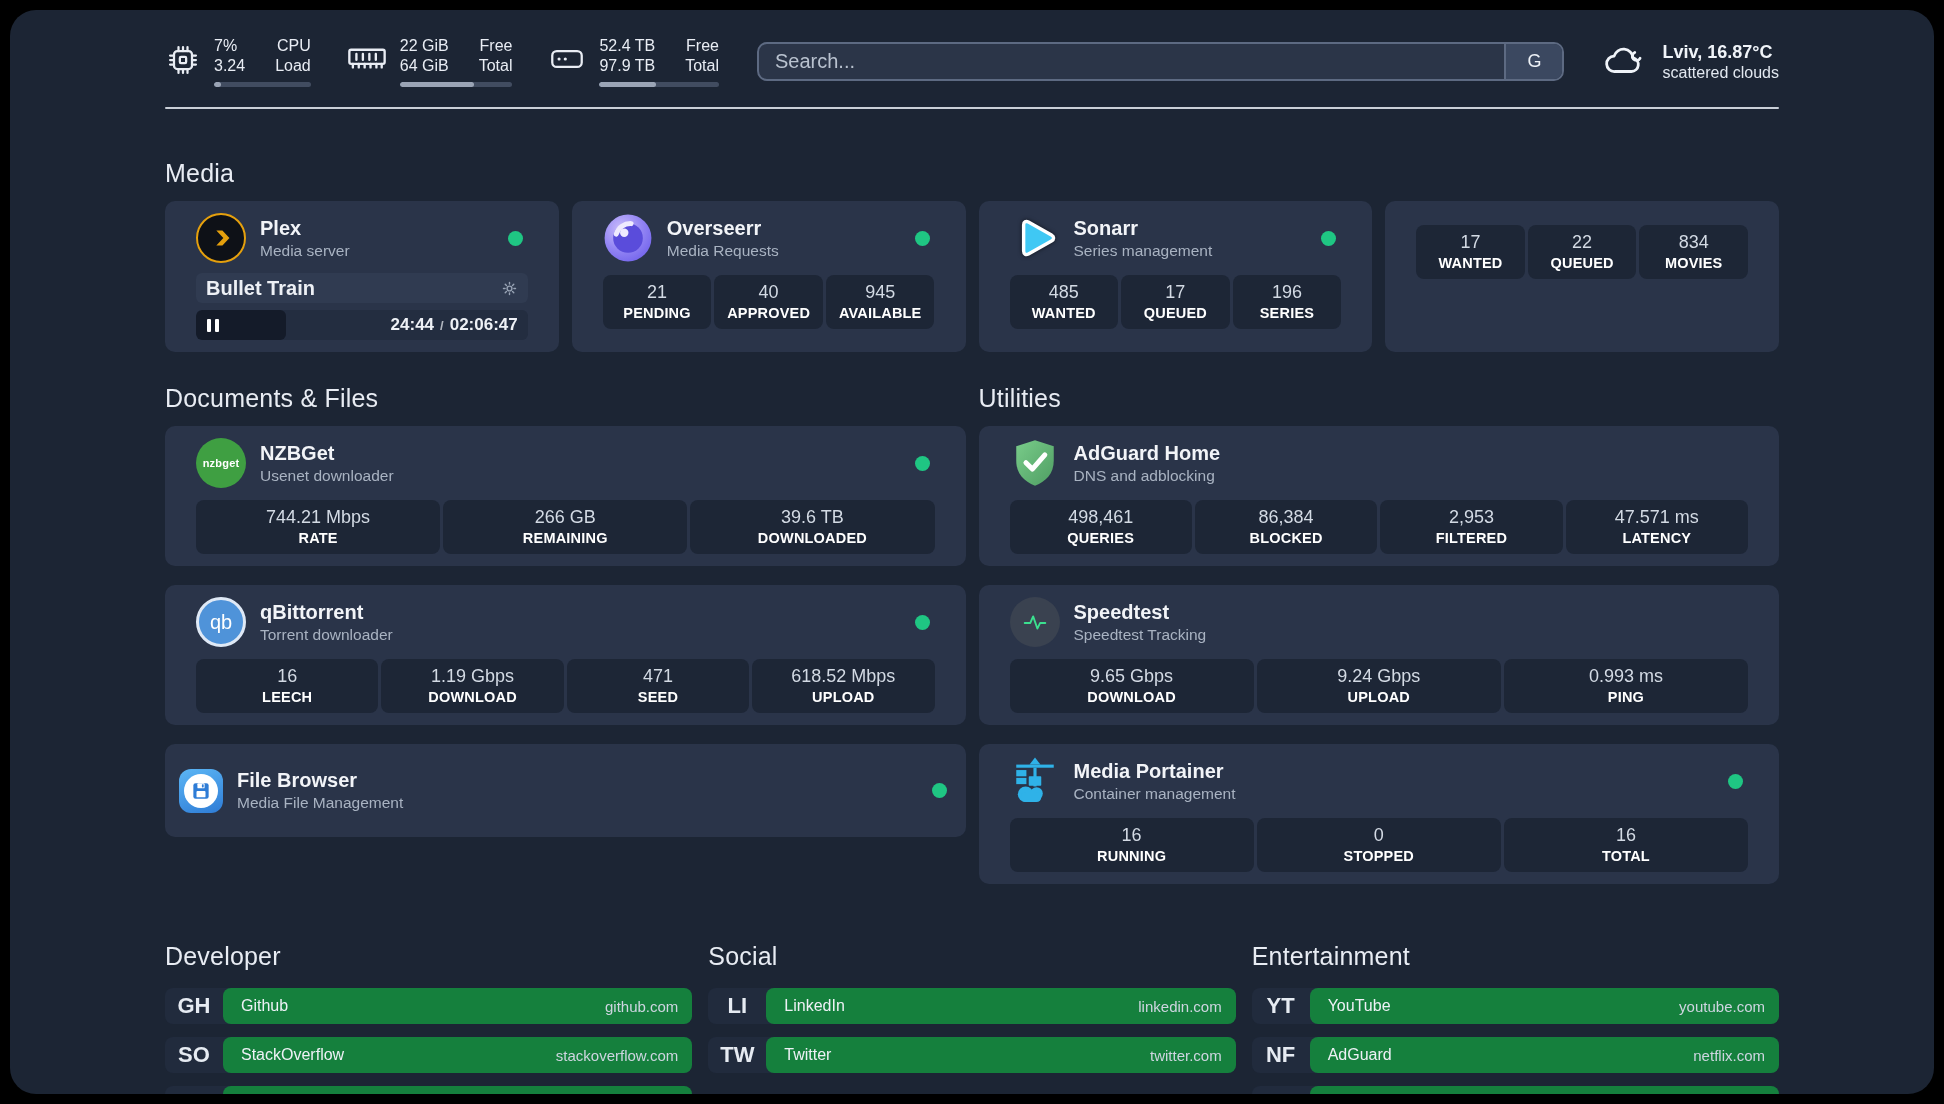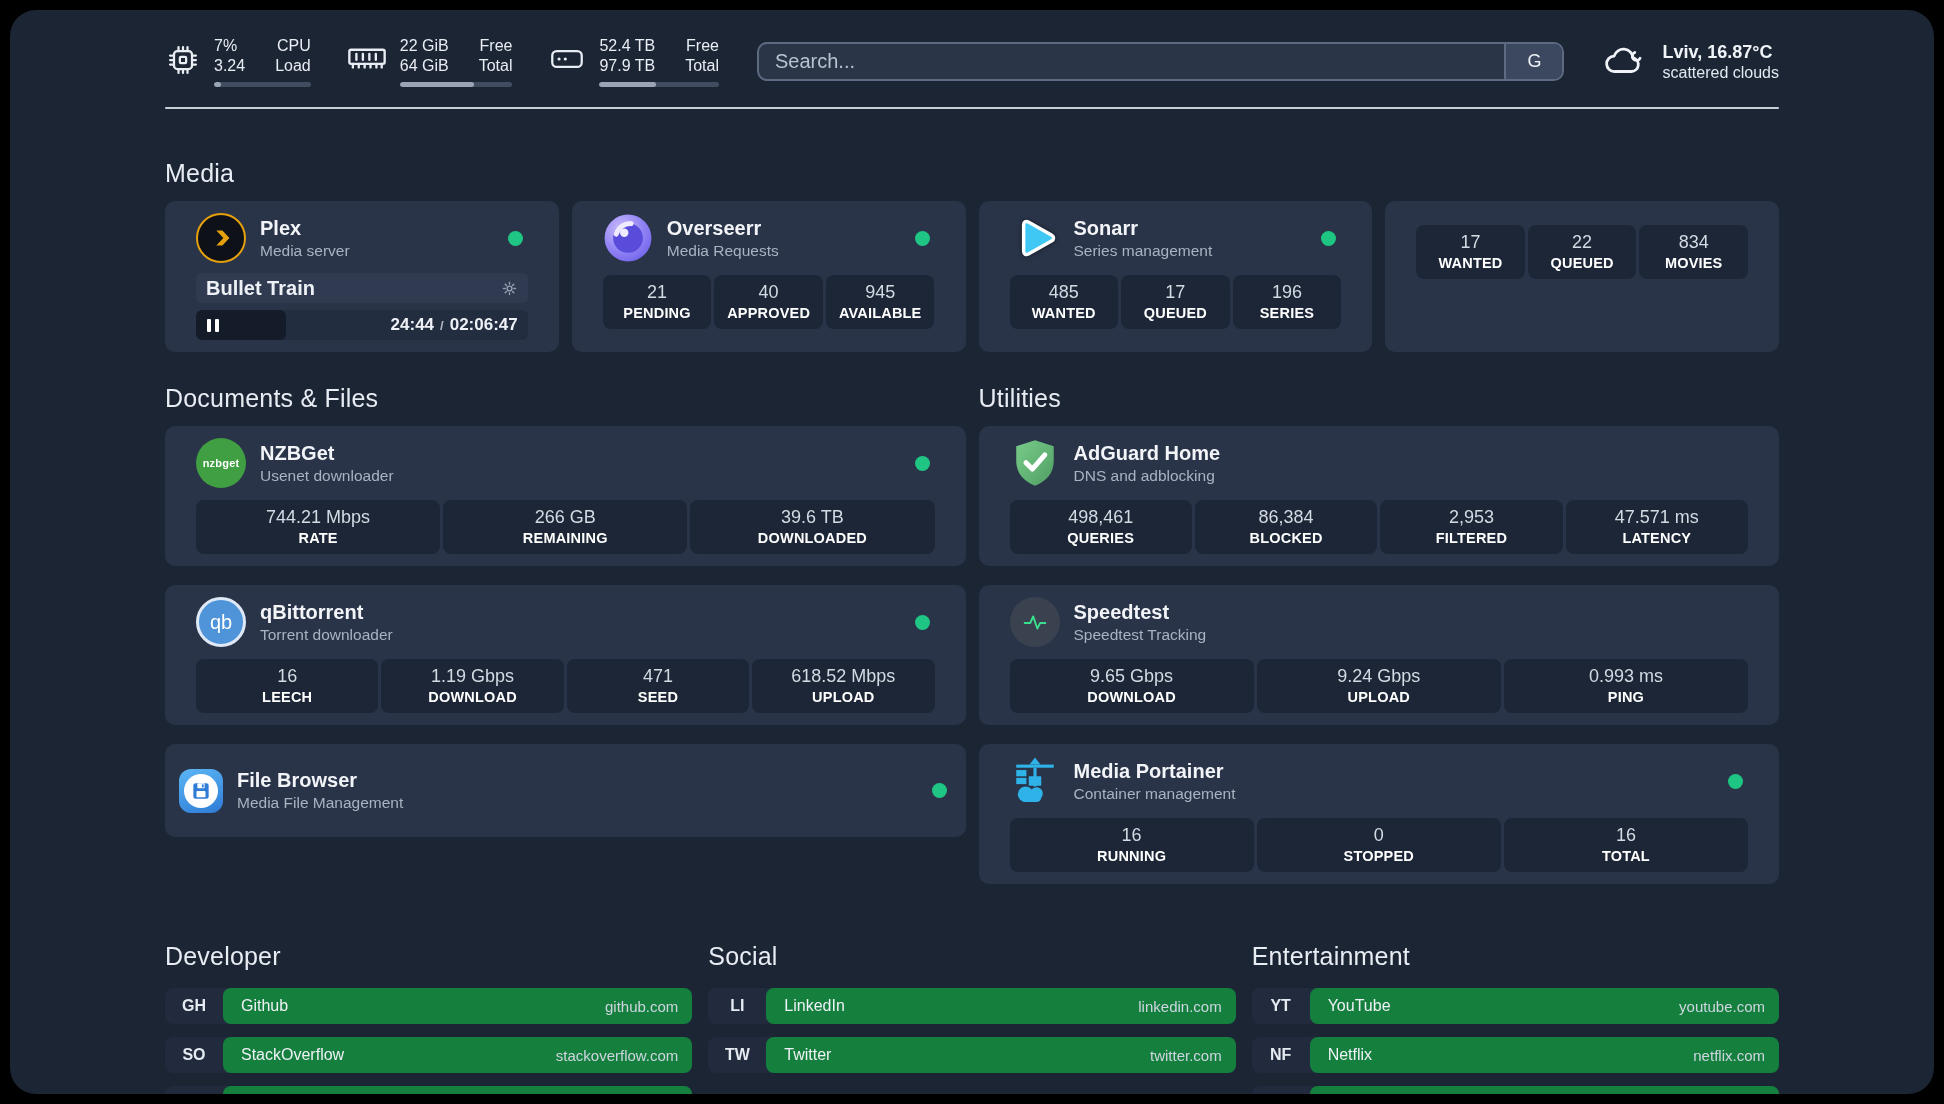--- a/index.html
+++ b/index.html
@@ -80,21 +80,21 @@
   .twocol { display:grid; grid-template-columns:1fr 1fr; gap:13px; margin-top:32px; }
   .col .section-title { margin-bottom:13px; }
   .col .card + .card { margin-top:19px; }
   .card--compact { padding:24px 14px; }
   .card--compact .app-icon, .card--compact .icon-fb { width:44px; height:44px; }
 
   
   .bms { display:grid; grid-template-columns:1fr 1fr 1fr; gap:16px; margin-top:58px; }
   .bm-group .section-title { margin-bottom:17px; }
   .bm-row { display:flex; height:36px; background:#212b3d; border-radius:8px; margin-bottom:13px; cursor:pointer; }
-  .bm-abbr { width:58px; display:flex; align-items:center; justify-content:center; font-size:16px; font-weight:700; color:#e6ebf2; flex-shrink:0; }
+  .bm-abbr { width:58px; display:flex; align-items:center; justify-content:center; font-size:22px; font-weight:700; color:#e6ebf2; flex-shrink:0; }
   .bm-body { flex:1; background:#15803d; border-radius:8px; display:flex; align-items:center; padding:0 14px 0 18px; }
   .bm-name { font-size:16px; font-weight:500; color:#eef1f6; }
   .bm-url { margin-left:auto; font-size:15px; color:#ced5e0; }
 </style>
 </head>
 <body>
 
 <div class="frame">
   <div class="inner">
 
@@ -557,21 +557,21 @@
         <div class="bm-row">
           <span class="bm-abbr">YT</span>
           <div class="bm-body">
             <span class="bm-name">YouTube</span>
             <span class="bm-url">youtube.com</span>
           </div>
         </div>
         <div class="bm-row">
           <span class="bm-abbr">NF</span>
           <div class="bm-body">
-            <span class="bm-name">Netflix</span>
+            <span class="bm-name">AdGuard</span>
             <span class="bm-url">netflix.com</span>
           </div>
         </div>
         <div class="bm-row">
           <span class="bm-abbr">RE</span>
           <div class="bm-body">
             
             
           </div>
         </div>

